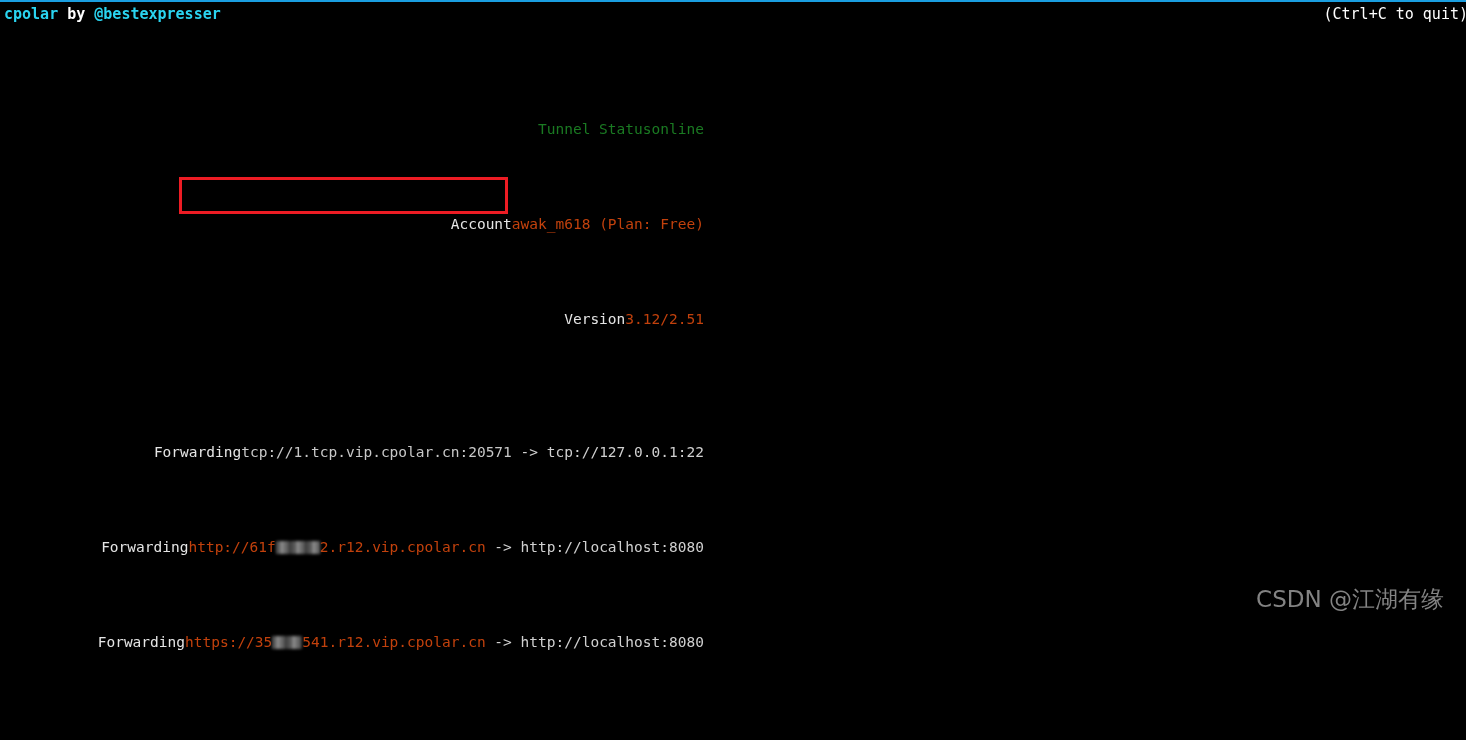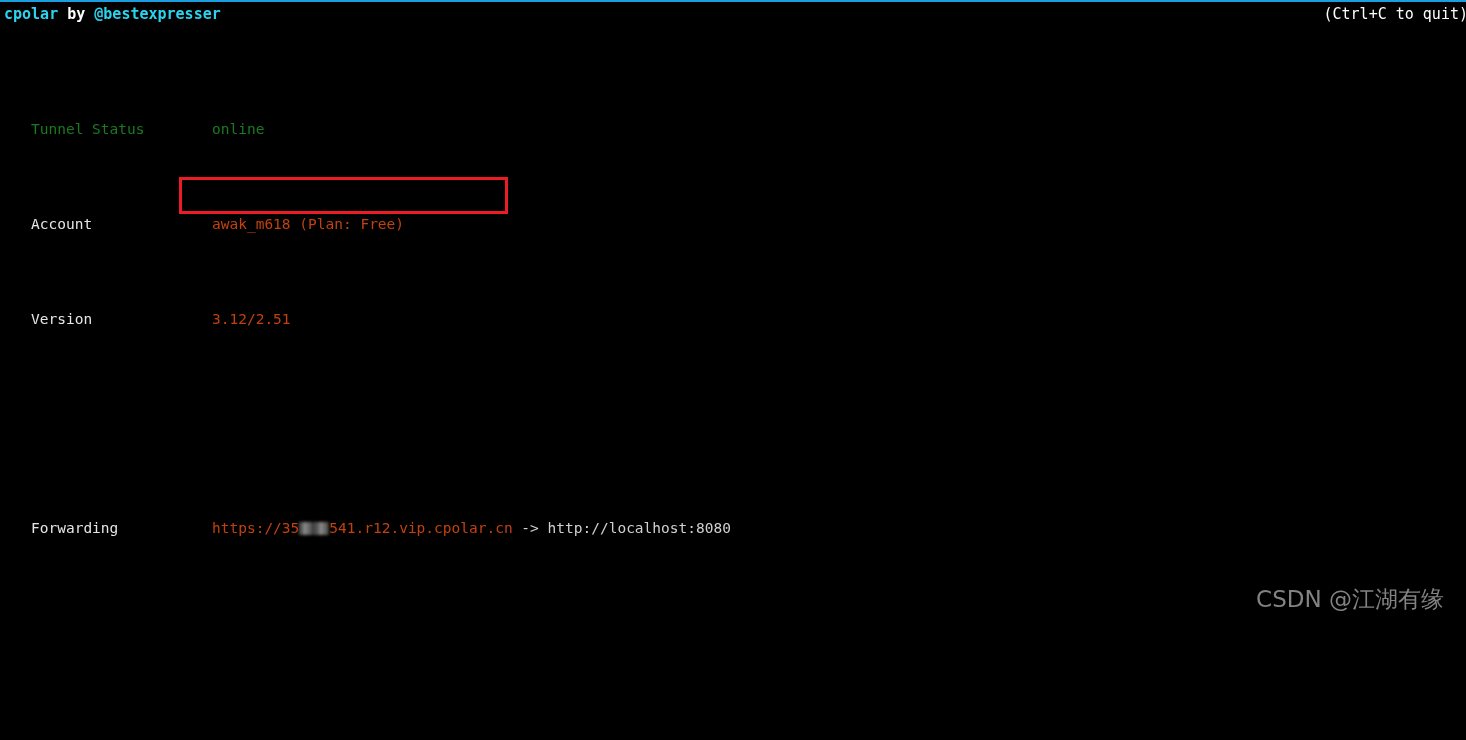--- a/index.html
+++ b/index.html
@@ -11,20 +11,21 @@
     width: 1466px;
     height: 740px;
     overflow: hidden;
     font-family: "DejaVu Sans Mono", "Liberation Mono", monospace;
   }
   #terminal {
     position: relative;
     width: 1466px;
     height: 627px;
     background: #000000;
+    text-align: right;
   }
   .top-rule {
     position: absolute;
     top: 0;
     left: 0;
     width: 1466px;
     height: 2px;
     background: #1a9ee0;
   }
   
@@ -55,21 +56,20 @@
     top: 44px;
     left: 4px;
     font-size: 14.5px;
     line-height: 19px;
     white-space: pre;
   }
   .row {
     display: block;
     height: 19px;
     white-space: pre;
-    margin-left: 27px;
   }
   .label {
     display: inline-block;
     width: 181px;
     color: #e5e5e5;
     white-space: pre;
     vertical-align: top;
   }
   .value {
     display: inline-block;
@@ -144,22 +144,24 @@
 
     
     <div class="row"><span class="label">Account</span><span class="value">awak_m618 (Plan: Free)</span></div>
 
     
     <div class="row"><span class="label">Version</span><span class="value">3.12/2.51</span></div>
 
     
 
     
+    <div class="row"><span class="label">Forwarding</span><span class="value value-dim">tcp://1.tcp.vip.cpolar.cn:20571</span><span class="arrow"> -&gt; </span><span class="dest value-dim">tcp://127.0.0.1:22</span></div>
 
     
+    <div class="row"><span class="label">Forwarding</span><span class="value">http://61f</span><span class="blur blur-a"></span><span class="value">2.r12.vip.cpolar.cn</span><span class="arrow"> -&gt; </span><span class="dest">http://localhost:8080</span></div>
 
     
     <div class="row"><span class="label">Forwarding</span><span class="value">https://35</span><span class="blur blur-b"></span><span class="value">541.r12.vip.cpolar.cn</span><span class="arrow"> -&gt; </span><span class="dest">http://localhost:8080</span></div>
 
     
     
 
     
     
 

